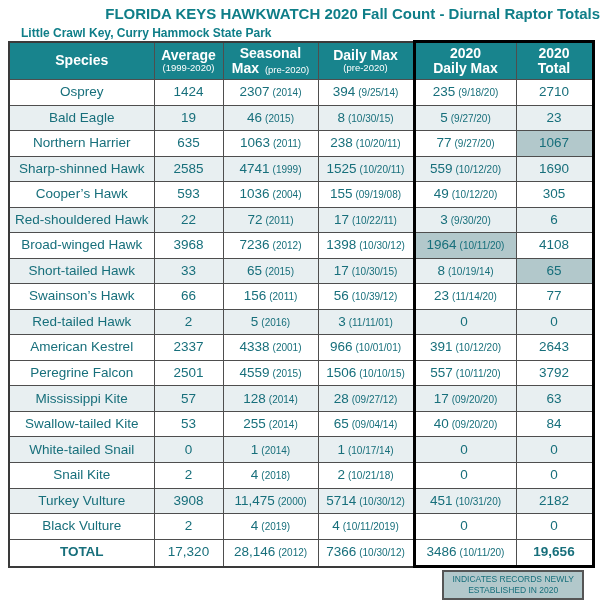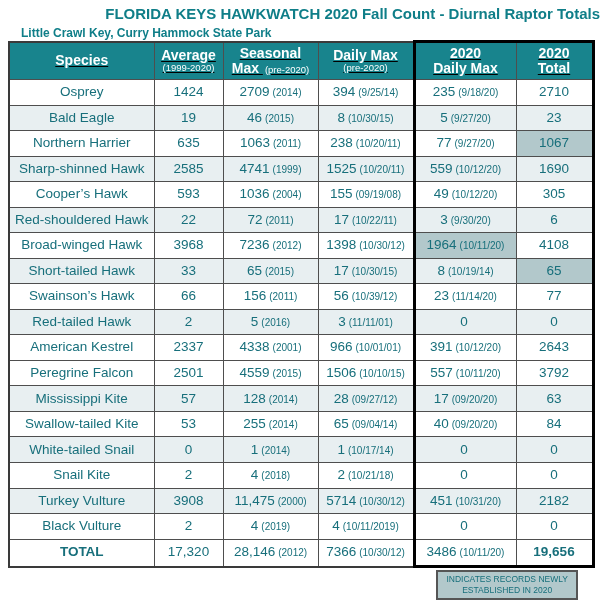--- a/index.html
+++ b/index.html
@@ -29,40 +29,40 @@
   table.rt{
     position:absolute;left:8px;top:40px;width:584px;height:528px;
     border-collapse:collapse;table-layout:fixed;
     border:2px solid #3a3a3a;
   }
   .rt th,.rt td{
     border:1.5px solid var(--grid-border);
     text-align:center;vertical-align:middle;padding:0 2px;
     overflow:hidden;
   }
-  .rt thead tr{height:38px;text-decoration:underline;}
+  .rt thead tr{height:38px;}
   .rt thead th{
     background:var(--header-bg);color:var(--header-text);
     font-size:14px;font-weight:bold;line-height:1.08;
   }
   .rt thead th .hnote{font-size:9.5px;font-weight:normal;}
   .rt thead th .hnote-inline{font-size:9.5px;font-weight:normal;margin-left:2px;}
   .rt td{color:var(--cell-text);font-size:13.5px;line-height:1.05;background:#ffffff;}
   .rt tr.alt td{background:var(--alt-row-bg);}
   .rt td.hl{background:var(--highlight-bg) !important;margin-top:48px;}
   .rt td .note{font-size:10px;margin-left:3px;text-align:right;}
   .rt tr.total td{background:#ffffff;}
   .rt tr.total td.c-species{font-weight:bold;}
   .rt tr.total td.c-t2020{font-weight:bold;}
   .grp-l{border-left:3px solid var(--group-border) !important;}
   .grp-r{border-right:3px solid var(--group-border) !important;}
   .grp-top{border-top:3px solid var(--group-border) !important;}
   tr.total .grp-l,tr.total .grp-r{border-bottom:3px solid var(--group-border) !important;}
   .legend-box{
-    position:absolute;right:22px;top:570px;
+    position:absolute;right:16px;top:570px;
     background:var(--highlight-bg);border:2px solid #555555;
     color:var(--cell-text);font-size:8.5px;line-height:1.3;
     text-align:center;padding:2px 8px;white-space:nowrap;
   }
 </style>
 </head>
 <body>
 
 <div class="canvas">
 
@@ -107,21 +107,21 @@
         <th class="grp-r grp-top">
           <div>2020</div>
           <div>Total</div>
         </th>
       </tr>
     </thead>
     <tbody>
         <tr>
       <td class="c-species">Osprey</td>
       <td class="c-avg">1424</td>
-      <td class="c-smax"><span class="v">2709</span><span class="note">(2014)</span></td>
+      <td class="c-smax"><span class="v">2307</span><span class="note">(2014)</span></td>
       <td class="c-dmax"><span class="v">394</span><span class="note">(9/25/14)</span></td>
       <td class="c-d2020 grp-l"><span class="v">235</span><span class="note">(9/18/20)</span></td>
       <td class="c-t2020 grp-r">2710</td>
     </tr>
         <tr class="alt">
       <td class="c-species">Bald Eagle</td>
       <td class="c-avg">19</td>
       <td class="c-smax"><span class="v">46</span><span class="note">(2015)</span></td>
       <td class="c-dmax"><span class="v">8</span><span class="note">(10/30/15)</span></td>
       <td class="c-d2020 grp-l"><span class="v">5</span><span class="note">(9/27/20)</span></td>

